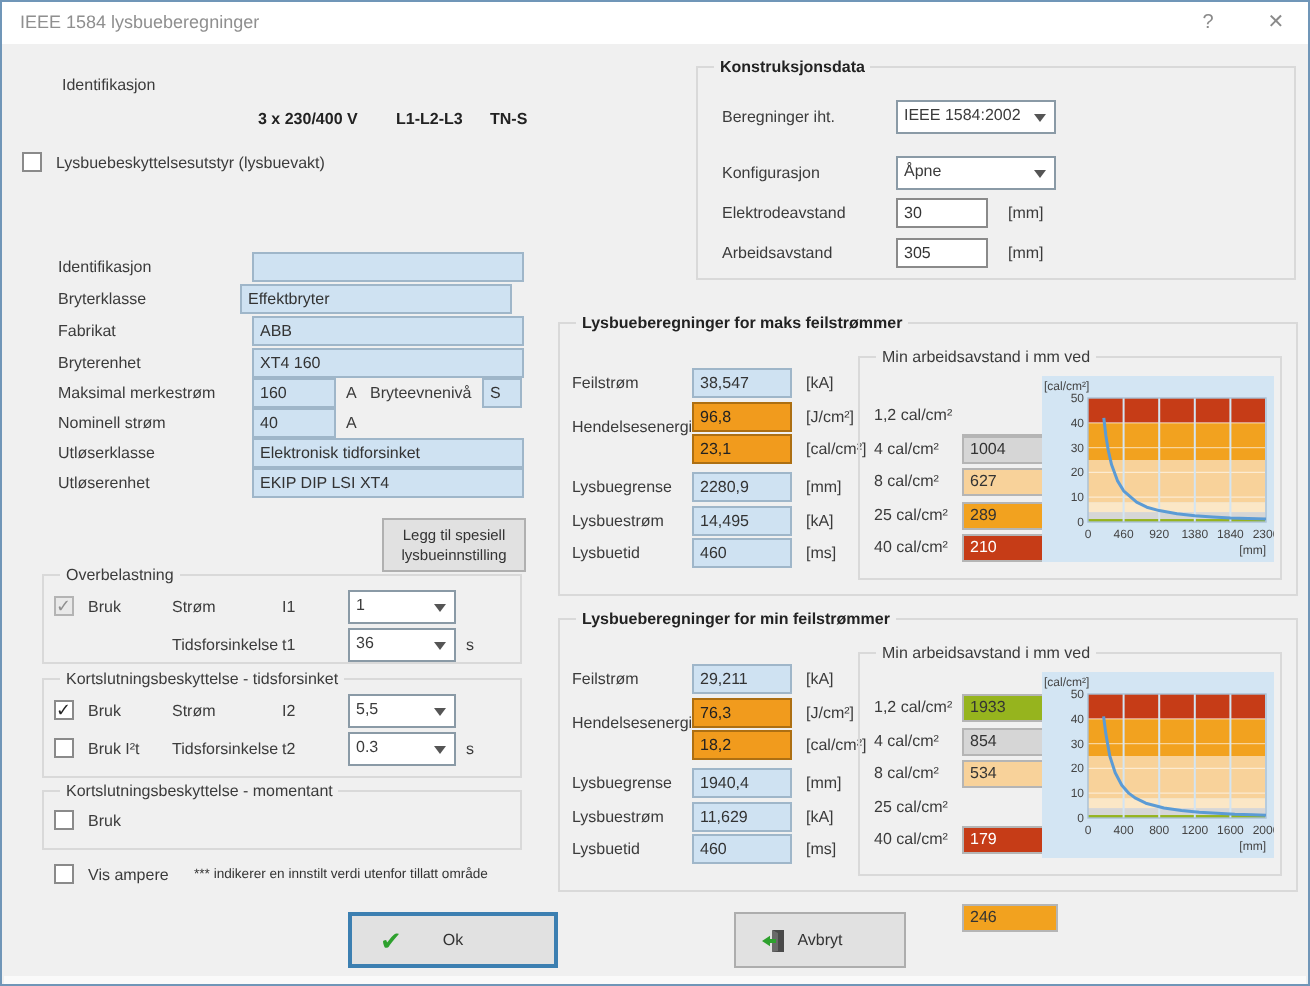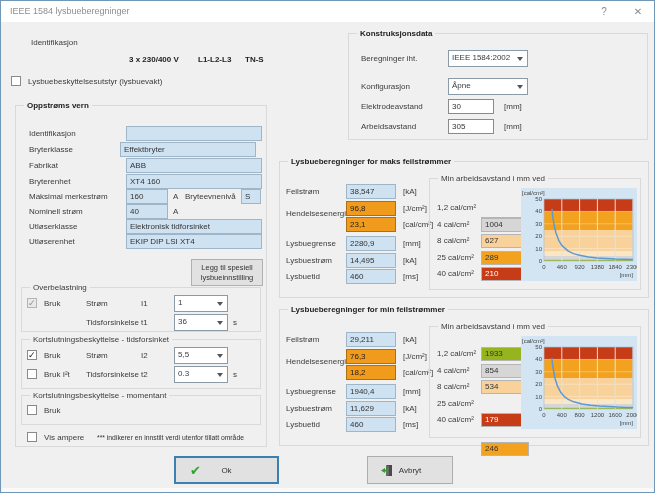--- a/index.html
+++ b/index.html
@@ -57,23 +57,20 @@
     <span class="tbtn" style="left:622px">✕</span>
   </div>
 
   <span class="lb" style="left:30px;top:37px">Identifikasjon</span>
   <span class="lb bold" style="left:128px;top:54px">3 x 230/400 V</span>
   <span class="lb bold" style="left:197px;top:54px">L1-L2-L3</span>
   <span class="lb bold" style="left:244px;top:54px">TN-S</span>
   <span class="chk" style="left:10px;top:75px"></span>
   <span class="lb" style="left:27px;top:76px">Lysbuebeskyttelsesutstyr (lysbuevakt)</span>
 
-  <div class="grp bold-cap" style="left:14px;top:104px;width:252px;height:342px">
-    <span class="cap">Oppstrøms vern</span>
-  </div>
   <span class="lb" style="left:28px;top:128px">Identifikasjon</span>
   <span class="fld" style="left:125px;top:125px;width:136px"></span>
   <span class="lb" style="left:28px;top:144px">Bryterklasse</span>
   <span class="fld" style="left:119px;top:141px;width:136px">Effektbryter</span>
   <span class="lb" style="left:28px;top:160px">Fabrikat</span>
   <span class="fld" style="left:125px;top:157px;width:136px">ABB</span>
   <span class="lb" style="left:28px;top:176px">Bryterenhet</span>
   <span class="fld" style="left:125px;top:173px;width:136px">XT4 160</span>
   <span class="lb" style="left:28px;top:191px">Maksimal merkestrøm</span>
   <span class="fld" style="left:125px;top:188px;width:42px">160</span>
@@ -255,21 +252,21 @@
   <div class="grp" style="left:428px;top:325px;width:212px;height:112px">
     <span class="cap">Min arbeidsavstand i mm ved</span>
   </div>
   <span class="lb" style="left:436px;top:348px">1,2 cal/cm²</span>
   <span class="sw" style="left: 480px; top: 346px; background: rgb(150, 180, 30); color: rgb(51, 51, 51);">1933</span>
   <span class="lb" style="left:436px;top:365px">4 cal/cm²</span>
   <span class="sw" style="left: 480px; top: 363px; background: rgb(214, 214, 214); color: rgb(51, 51, 51);">854</span>
   <span class="lb" style="left:436px;top:381px">8 cal/cm²</span>
   <span class="sw" style="left: 480px; top: 379px; background: rgb(248, 210, 154); color: rgb(51, 51, 51);">534</span>
   <span class="lb" style="left:436px;top:398px">25 cal/cm²</span>
-  <span class="sw" style="left: 480px; top: 396px; background: rgb(242, 162, 31); color: rgb(51, 51, 51); margin-top: 45px;">246</span>
+  <span class="sw" style="left: 480px; top: 406px; background: rgb(242, 162, 31); color: rgb(51, 51, 51); margin-top: 45px;">246</span>
   <span class="lb" style="left:436px;top:414px">40 cal/cm²</span>
   <span class="sw" style="left: 480px; top: 412px; background: rgb(198, 60, 23); color: rgb(255, 255, 255);">179</span>
   <div class="chartpanel" style="left:520px;top:335px">
     <svg viewBox="0 0 116 93">
         <rect x="0" y="0" width="116" height="93" fill="#d3e5f3"></rect>
         <rect x="23" y="71.512" width="89" height="1.4879999999999995" fill="#96b41e"></rect>
         <rect x="23" y="68.04" width="89" height="3.471999999999994" fill="#d6d6d6"></rect>
         <rect x="23" y="63.08" width="89" height="4.960000000000008" fill="#fbe7c6"></rect>
         <rect x="23" y="42" width="89" height="21.08" fill="#f8d29a"></rect>
         <rect x="23" y="23.4" width="89" height="18.6" fill="#f2a21f"></rect>

